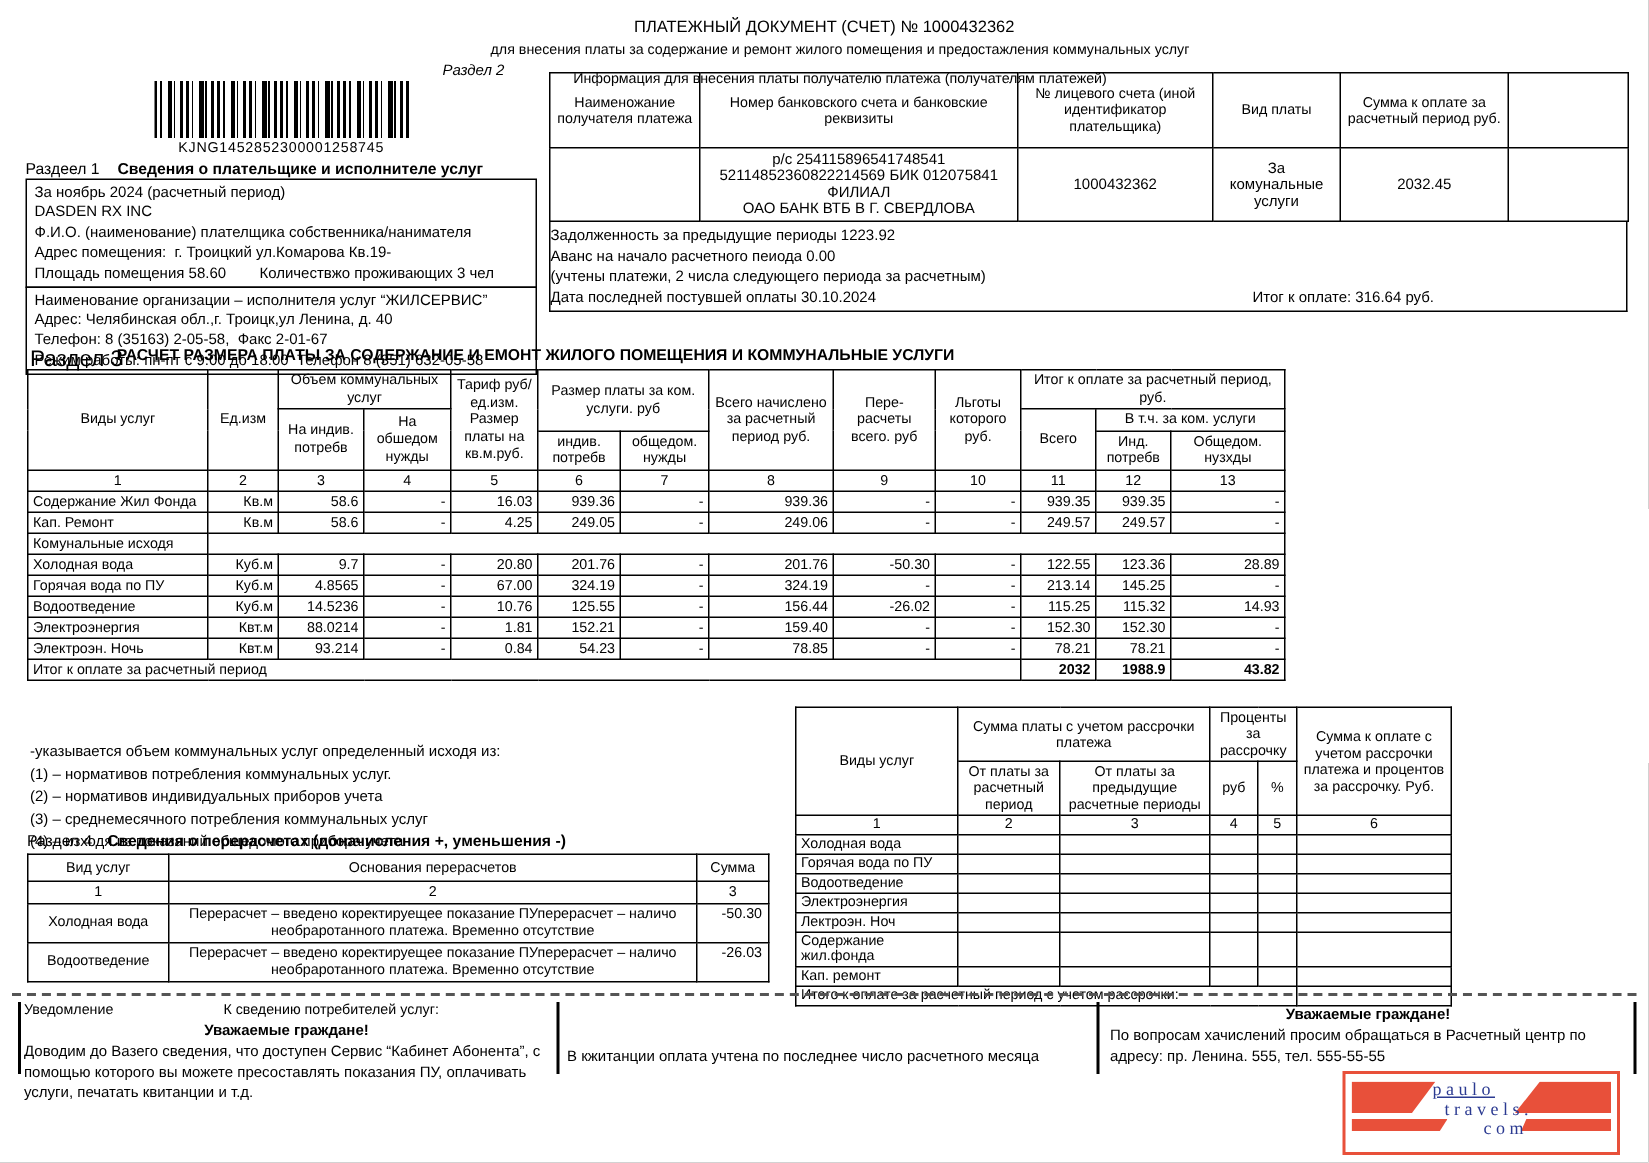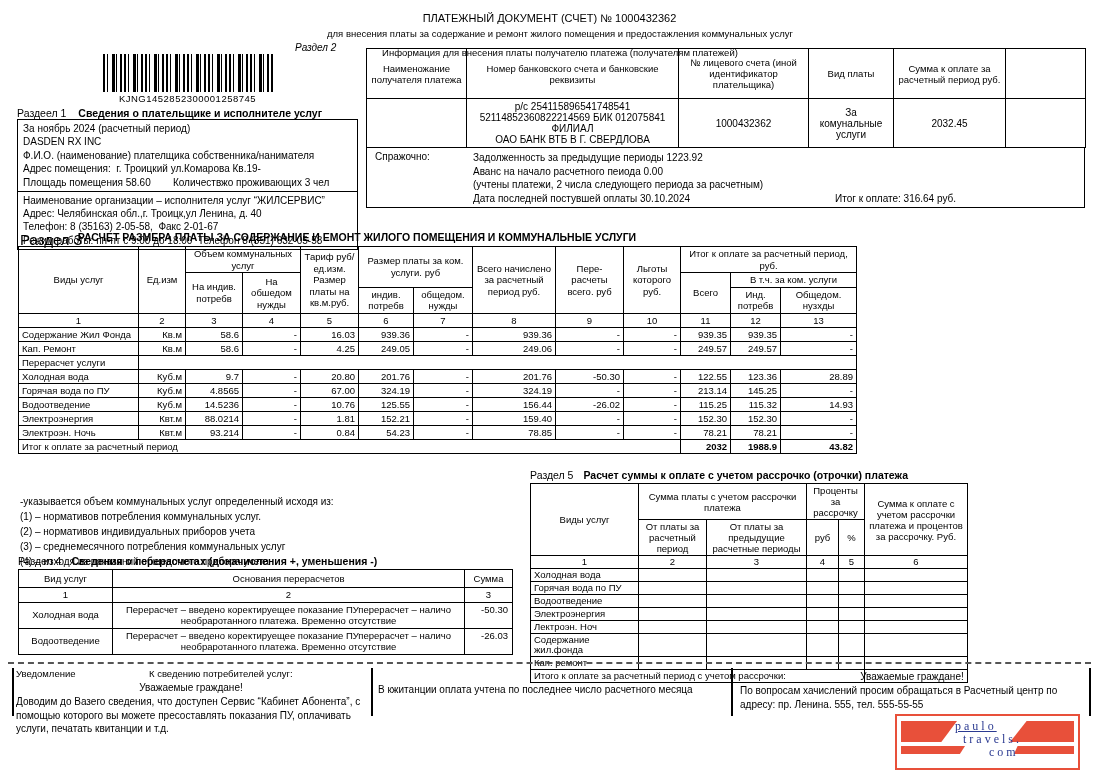--- a/index.html
+++ b/index.html
@@ -79,21 +79,21 @@
 
   
   .cut-line { position:absolute; top:662px; left:8px; width:1083px; border-top:2px dashed #555; }
   .vsep { position:absolute; width:1.5px; height:48px; background:#000; top:668px; }
   .fbox { position:absolute; top:668px; font-size:10px; }
   .fbox-left { left:16px; width:350px; }
   .fbox-mid { left:378px; width:348px; }
   .fbox-right { left:740px; width:344px; }
   .f-row1 { display:flex; font-size:9.5px; }
   .f-head { flex:1; text-align:center; }
-  .f-bold { text-align:center; font-weight:normal; margin-top:3px; font-size:10px; }
+  .f-bold { text-align:center; font-weight:bold; margin-top:3px; font-size:10px; }
   .f-text { margin-top:2px; line-height:13.5px; }
 
   
   .logo { position:absolute; left:895px; top:714px; width:185px; height:56px;
           border:2px solid #e8503a; background:#fff; }
   .logo .shape { position:absolute; background:#e8503a; }
   .lg-tl { left:4px; top:5px; width:56px; height:21px; clip-path:polygon(0 0,100% 0,72% 100%,0 100%); }
   .lg-bl { left:4px; top:30px; width:64px; height:8px; clip-path:polygon(0 0,100% 0,92% 100%,0 100%); }
   .lg-tr { right:4px; top:5px; width:64px; height:21px; clip-path:polygon(26% 0,100% 0,100% 100%,0 100%); }
   .lg-br { right:4px; top:30px; width:60px; height:8px; clip-path:polygon(6% 0,100% 0,100% 100%,0 100%); }
@@ -167,21 +167,20 @@
               <div>ОАО БАНК ВТБ В Г. СВЕРДЛОВА</div>
             </td>
           <td>1000432362</td>
           <td>За комунальные услуги</td>
           <td>2032.45</td>
           <td></td>
         </tr>
       </tbody>
     </table>
     <div class="spravochno">
-      <div class="sp-label">Спражочно:</div>
       <div class="sp-content">
         <div>
             <div>Задолженность за предыдущие периоды 1223.92</div>
             <div>Аванс на начало расчетного пеиода 0.00</div>
             <div>(учтены платежи, 2 числа следующего периода за расчетным)</div>
           </div>
         <div class="sp-last">
           <span>Дата последней постувшей оплаты  30.10.2024</span>
           <span class="sp-total">Итог к оплате: 316.64 руб.</span>
         </div>
@@ -279,21 +278,21 @@
             <td>249.06</td>
             <td>-</td>
             <td>-</td>
             <td>249.57</td>
             <td>249.57</td>
             <td>-</td>
           </tr>
         </tbody>
       <tbody>
         <tr>
-          <td class="left">Перерасчет услуги</td>
+          <td class="left">Комунальные исходя</td>
           <td colspan="12"></td>
         </tr>
       </tbody>
       <tbody>
           <tr>
             <td>Холодная вода</td>
             <td>Куб.м</td>
             <td>9.7</td>
             <td>-</td>
             <td>20.80</td>
@@ -419,23 +418,20 @@
           <tr>
             <td>Водоотведение</td>
             <td>Перерасчет – введено коректируещее показание ПУперерасчет – наличо необраротанного платежа. Временно отсутствие</td>
             <td>-26.03</td>
           </tr>
         </tbody>
     </table>
   </div>
 
   <div class="section5-block">
-    <div class="sec-title">
-      <span class="lbl">Раздел 5</span><span class="ttl">Расчет  суммы  к оплате  с учетом рассрочко (отрочки) платежа</span>
-    </div>
     <table class="t5">
       <colgroup>
           <col style="width:108px">
           <col style="width:68px">
           <col style="width:100px">
           <col style="width:32px">
           <col style="width:26px">
           <col style="width:103px">
         </colgroup>
       <thead>
@@ -538,21 +534,21 @@
   <div class="fbox fbox-left">
     <div class="f-row1">
       <span>Уведомление</span>
       <span class="f-head">К сведению потребителей услуг:</span>
     </div>
     <div class="f-bold">Уважаемые граждане!</div>
     <div class="f-text">Доводим до Вазего сведения, что доступен Сервис “Кабинет Абонента”, с помощью которого вы можете пресоставлять показания ПУ, оплачивать услуги, печатать квитанции и т.д.</div>
   </div>
 
   <div class="fbox fbox-mid">
-    <div class="f-text" style="margin-top:15px">В кжитанции оплата учтена по последнее число расчетного месяца</div>
+    <div class="f-text" style="margin-top:30px">В кжитанции оплата учтена по последнее число расчетного месяца</div>
   </div>
 
   <div class="fbox fbox-right">
     <div class="f-bold">Уважаемые граждане!</div>
     <div class="f-text">По вопросам хачислений просим обращаться в Расчетный центр по адресу: пр. Ленина. 555, тел. 555-55-55</div>
   </div>
 
   <div class="logo">
     <div class="shape lg-tl"></div>
     <div class="shape lg-bl"></div>

